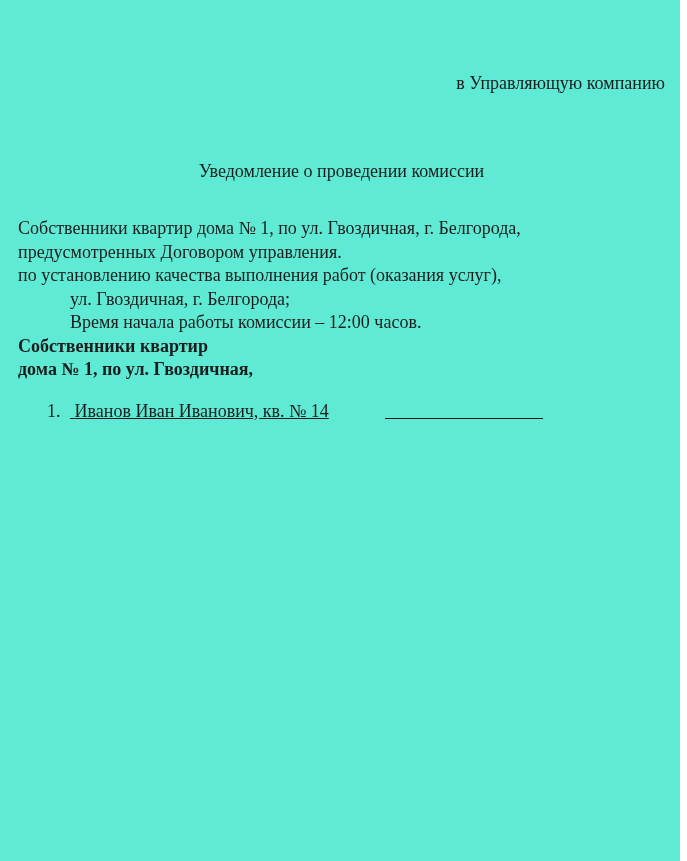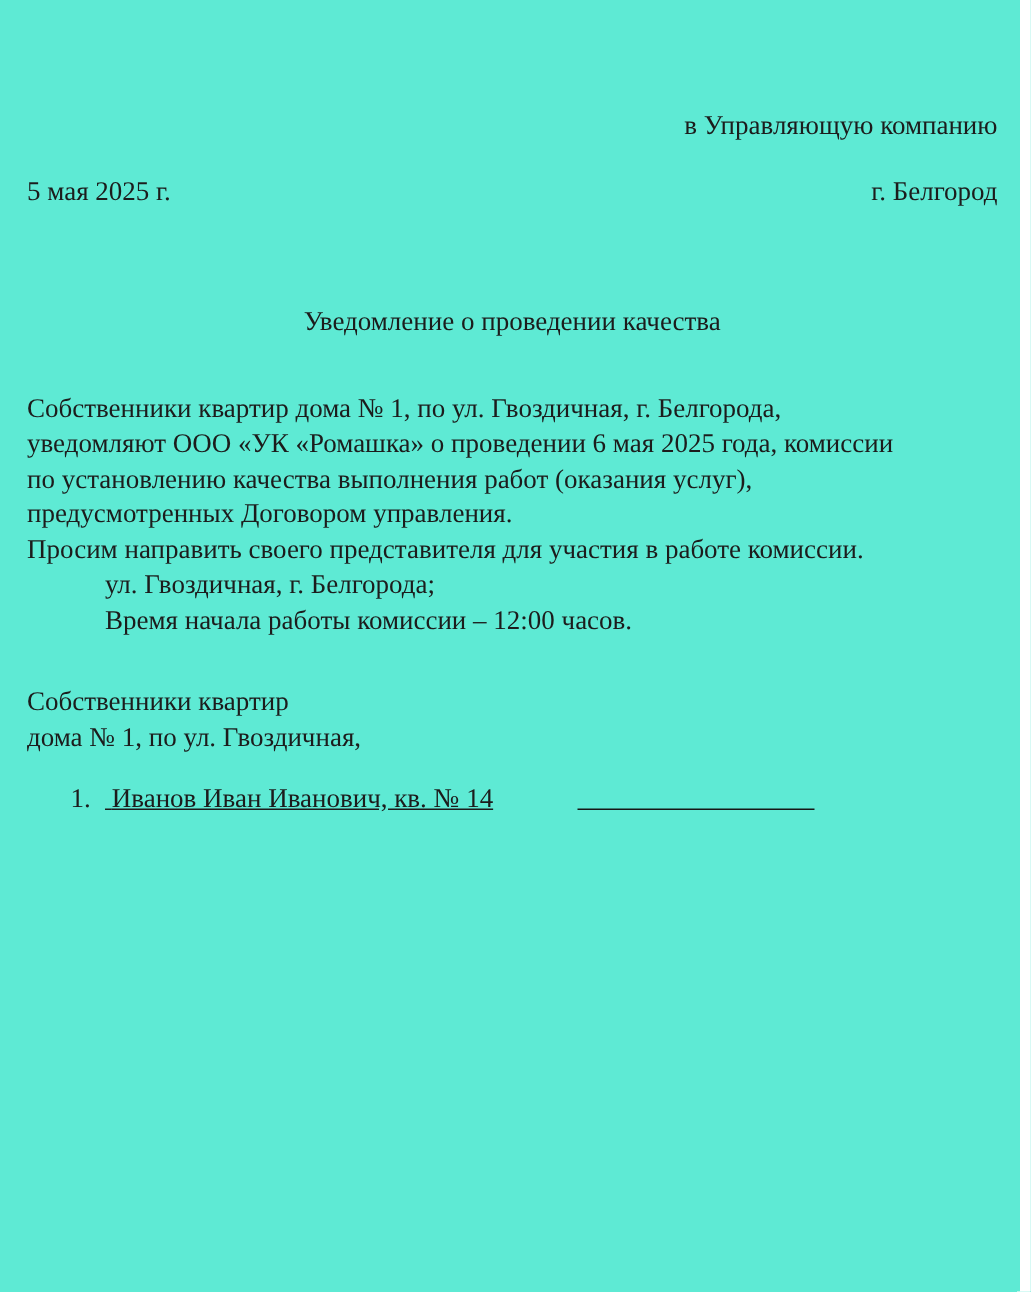--- a/index.html
+++ b/index.html
@@ -14,21 +14,21 @@
     line-height:23.5px;
     padding:72px 15px 0 18px;
     overflow:hidden;
   }
   .recipient{text-align:right;}
   .date-row{display:flex;justify-content:space-between;margin-top:20px;}
   .title{text-align:center;margin-top:64px;}
   .paragraph{margin-top:34px;}
   .line{white-space:pre;}
   .indented{padding-left:52px;}
-  .signatory{margin-top:31px;}
+  .signatory{margin-top:0;font-weight:bold;}
   .owners{margin-top:17px;line-height:24.5px;}
   .owner-row{position:relative;height:24.5px;text-decoration:underline;}
   .owner-num{display:inline-block;margin-left:29px;width:23px;}
   .sig-line{
     position:absolute;
     left:367px;top:4px;
     width:158px;height:15px;
     border-bottom:1.5px solid #161616;
   }
 </style>
@@ -36,38 +36,32 @@
 <body>
 
 <div class="page">
 
   <div class="recipient">
 
       <div class="line">в Управляющую компанию</div>
 
     </div>
 
-  <div class="date-row">
-    <span>5 мая 2025 г.</span>
-    <span>г. Белгород</span>
-  </div>
 
-  <div class="title">Уведомление о проведении качества</div>
+  <div class="title">Уведомление о проведении комиссии</div>
 
   <div class="paragraph">
 
       <div class="line">Собственники квартир дома № 1, по ул. Гвоздичная, г. Белгорода,</div>
 
-      <div class="line">уведомляют ООО «УК «Ромашка» о проведении 6 мая 2025 года, комиссии</div>
+
+      <div class="line">предусмотренных Договором управления.</div>
 
       <div class="line">по установлению качества выполнения работ (оказания услуг),</div>
 
-      <div class="line">предусмотренных Договором управления.</div>
-
-      <div class="line">Просим направить своего представителя для участия в работе комиссии.</div>
     </div>
 
   <div class="details">
 
 
       <div class="line indented">ул. Гвоздичная, г. Белгорода;</div>
 
       <div class="line indented">Время начала работы комиссии – 12:00 часов.</div>
     </div>
 

